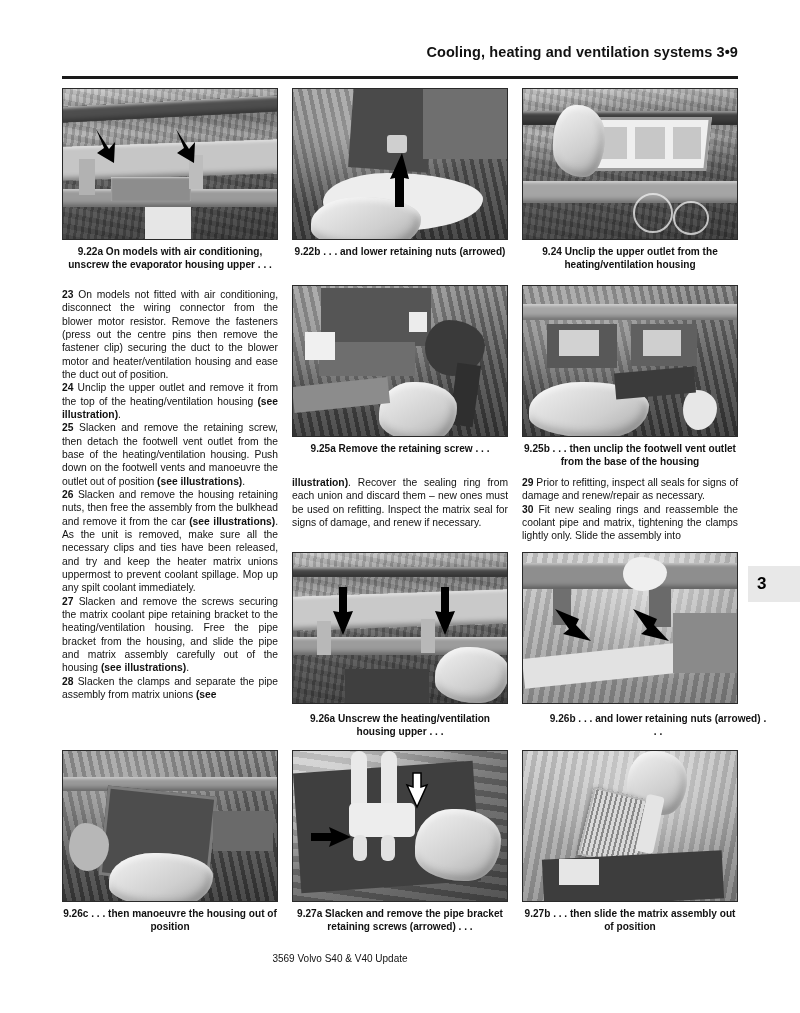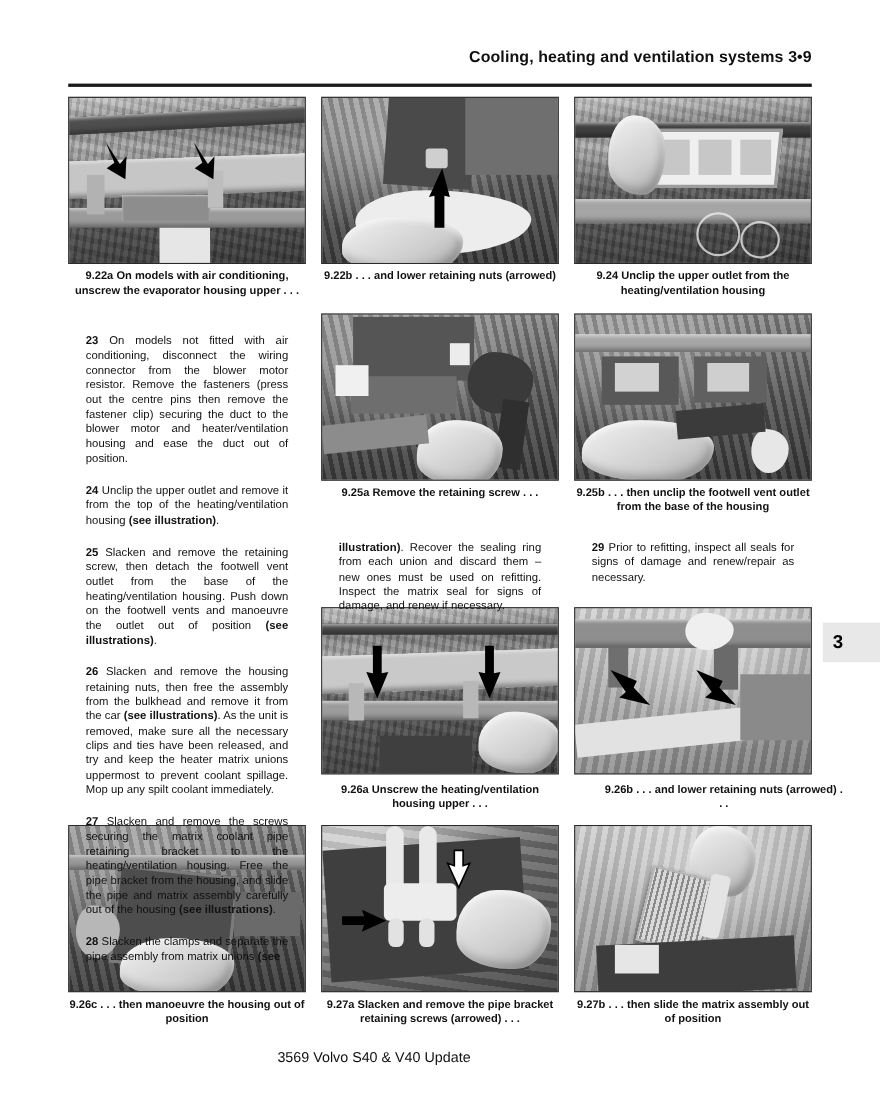--- a/index.html
+++ b/index.html
@@ -118,31 +118,31 @@
 
   
   .col {
     position: absolute;
     font-size: 10.3px;
     line-height: 1.295;
     text-align: justify;
     color: #111;
     hyphens: none;
   }
-  .col p { margin: 16px; }
+  .col p { margin: 0; }
   .col .num { font-weight: 700; }
   .col b { font-weight: 700; }
   .caution { font-weight: 700; font-style: italic; }
 
   
   .footer {
     position: absolute;
     left: 0; top: 953px; width: 680px;
     text-align: center;
-    font-size: 13px;
+    font-size: 10px;
     color: #111;
   }
 </style>
 </head>
 <body>
 
 <div class="page-header">Cooling, heating and ventilation systems  3•9</div>
 <div class="header-rule"></div>
 
 <div class="chapter-tab">
@@ -354,15 +354,19 @@
 
 <div class="col" style="left:292px; top:476px; width:216px;">
   <p><b>illustration)</b><span>. Recover the sealing ring from each union and discard them – new ones must be used on refitting. Inspect the matrix seal for signs of damage, and renew if necessary.</span></p>
 </div>
 
 <div class="col" style="left:522px; top:476px; width:216px;">
   <p>
     <span class="num">29</span>
     <span>Prior to refitting, inspect all seals for signs of damage and renew/repair as necessary.</span>
   </p>
+  <p>
+    <span class="num">30</span>
+    <span>Fit new sealing rings and reassemble the coolant pipe and matrix, tightening the clamps lightly only. Slide the assembly into</span>
+  </p>
 </div>
 
 <div class="footer">3569 Volvo S40 &amp; V40 Update</div>
 
 </body></html>

